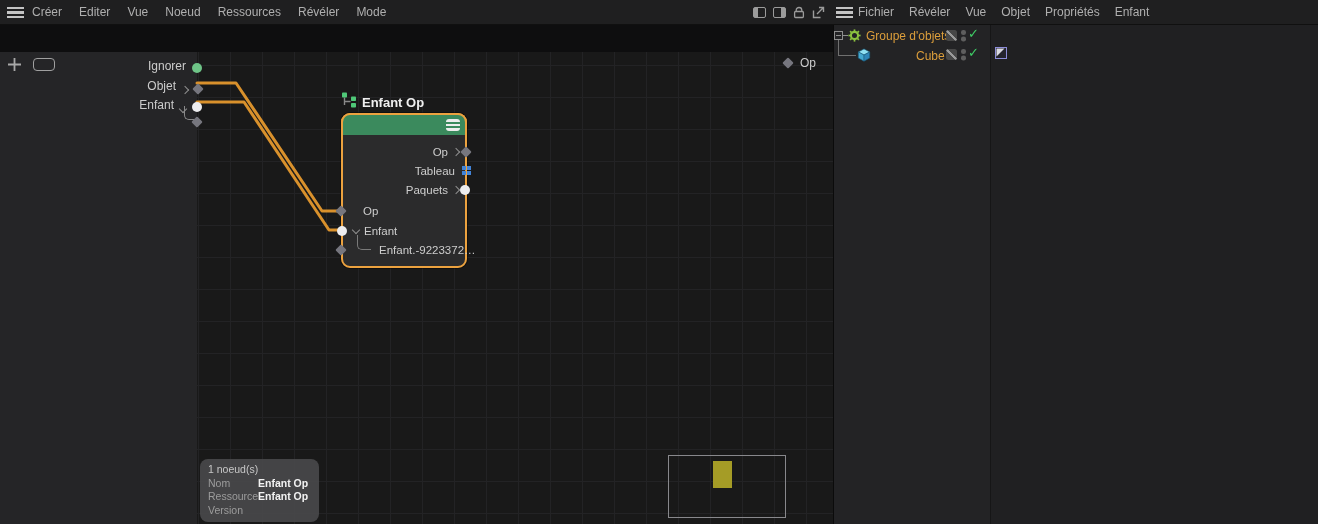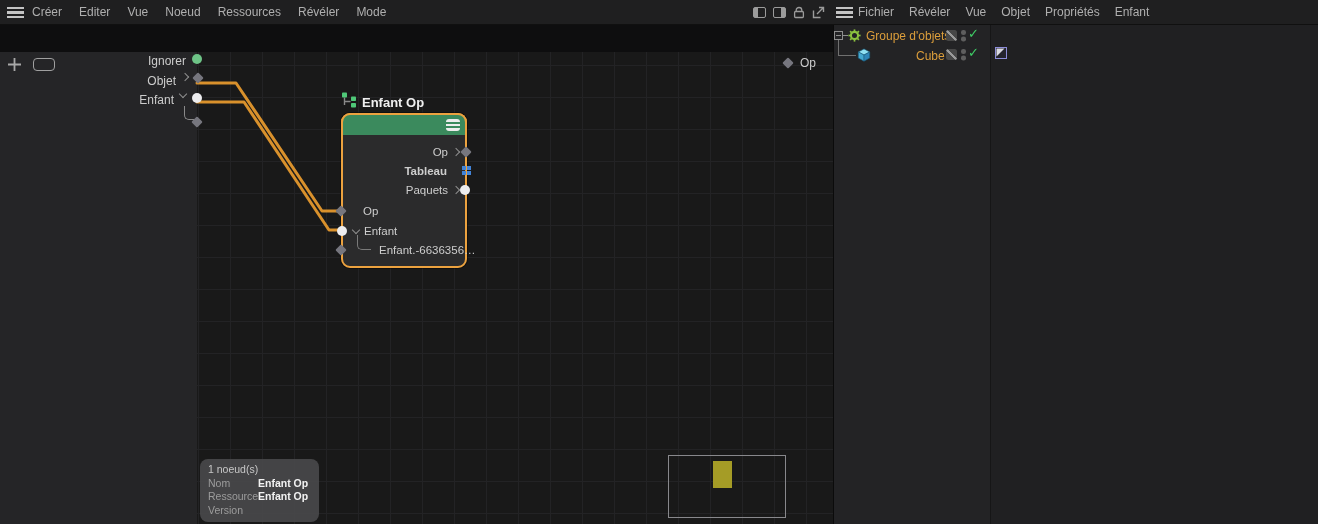--- a/index.html
+++ b/index.html
@@ -38,21 +38,21 @@
 
   .p-label{font-size:12px;color:#CCCCCC;white-space:nowrap;}
   .chev{width:5px;height:5px;border-right:1.6px solid #8F8F8F;border-bottom:1.6px solid #8F8F8F;flex:0 0 auto;}
   .chev.r{transform:rotate(-45deg);}
   .chev.d{transform:rotate(45deg);margin-top:-2px;}
   .dot{width:10px;height:10px;border-radius:50%;flex:0 0 auto;}
   .dot.green{background:#6EC487;}
   .dot.white{background:#EDEDEF;}
   .diamond{width:8px;height:8px;background:#76767E;transform:rotate(45deg);border-radius:1px;flex:0 0 auto;}
 
-  .g-in{position:absolute;left:0;width:212px;height:19px;display:flex;align-items:flex-start;
+  .g-in{position:absolute;left:0;width:212px;height:19px;display:flex;align-items:flex-end;
         justify-content:flex-end;gap:6px;padding-right:10px;box-sizing:border-box;z-index:3;}
   .elbow{position:absolute;border-left:1px solid #8A8A8A;border-bottom:1px solid #8A8A8A;border-bottom-left-radius:5px;z-index:3;}
 
   #g-out{position:absolute;left:784px;top:53.5px;height:19px;display:flex;gap:8px;align-items:center;z-index:3;}
 
   
   #node-title{position:absolute;left:362px;top:95px;font-size:13px;font-weight:700;color:#EFEFEF;z-index:3;}
   #node{position:absolute;left:341px;top:113px;width:126px;height:155px;background:#2B2B2C;
         border:2px solid #ECA23F;border-radius:9px;box-sizing:border-box;z-index:3;
         box-shadow:0 0 0 1px rgba(0,0,0,0.4);}
@@ -193,42 +193,42 @@
   <div id="node-header">
     <span class="nmenu"></span>
   </div>
 
   <div class="n-row n-out" style="top:142px;">
     <span class="nlabel">Op</span>
     <span class="chev r"></span>
     <span class="diamond port-r"></span>
   </div>
   <div class="n-row n-out" style="top:161px;">
-    <span class="nlabel" style="margin-right:12px;font-weight:bold;">Tableau</span>
+    <span class="nlabel" style="margin-right:4px;">Tableau</span>
     <span class="gp"></span>
   </div>
   <div class="n-row n-out" style="top:180.5px;">
     <span class="nlabel">Paquets</span>
     <span class="chev r"></span>
     <span class="dot white port-r" style="top:4.5px;"></span>
   </div>
 
   <div class="n-row n-in" style="top:201.5px;">
     <span class="diamond port-l"></span>
     <span class="nlabel" style="margin-left:16px;">Op</span>
   </div>
   <div class="n-row n-in" style="top:221px;">
     <span class="dot white port-l" style="top:4.5px;"></span>
     <span class="chev d" style="margin-left:6px;"></span>
     <span class="nlabel">Enfant</span>
   </div>
   <div class="n-row n-in" style="top:240.5px;">
     <span class="diamond port-l"></span>
     <span class="elbow" style="left:10px;top:-6px;width:13px;height:14px;border-color:#7A7A7A;"></span>
-    <span class="nlabel" style="margin-left:32px;">Enfant.-6636356…</span>
+    <span class="nlabel" style="margin-left:32px;">Enfant.-9223372…</span>
   </div>
 
   <div id="infobox">
     <div class="info-row">
         <span>1 noeud(s)</span>
       </div>
     <div class="info-row">
       <span class="info-key">Nom</span>
       <span class="info-val">Enfant Op</span>
     </div>

